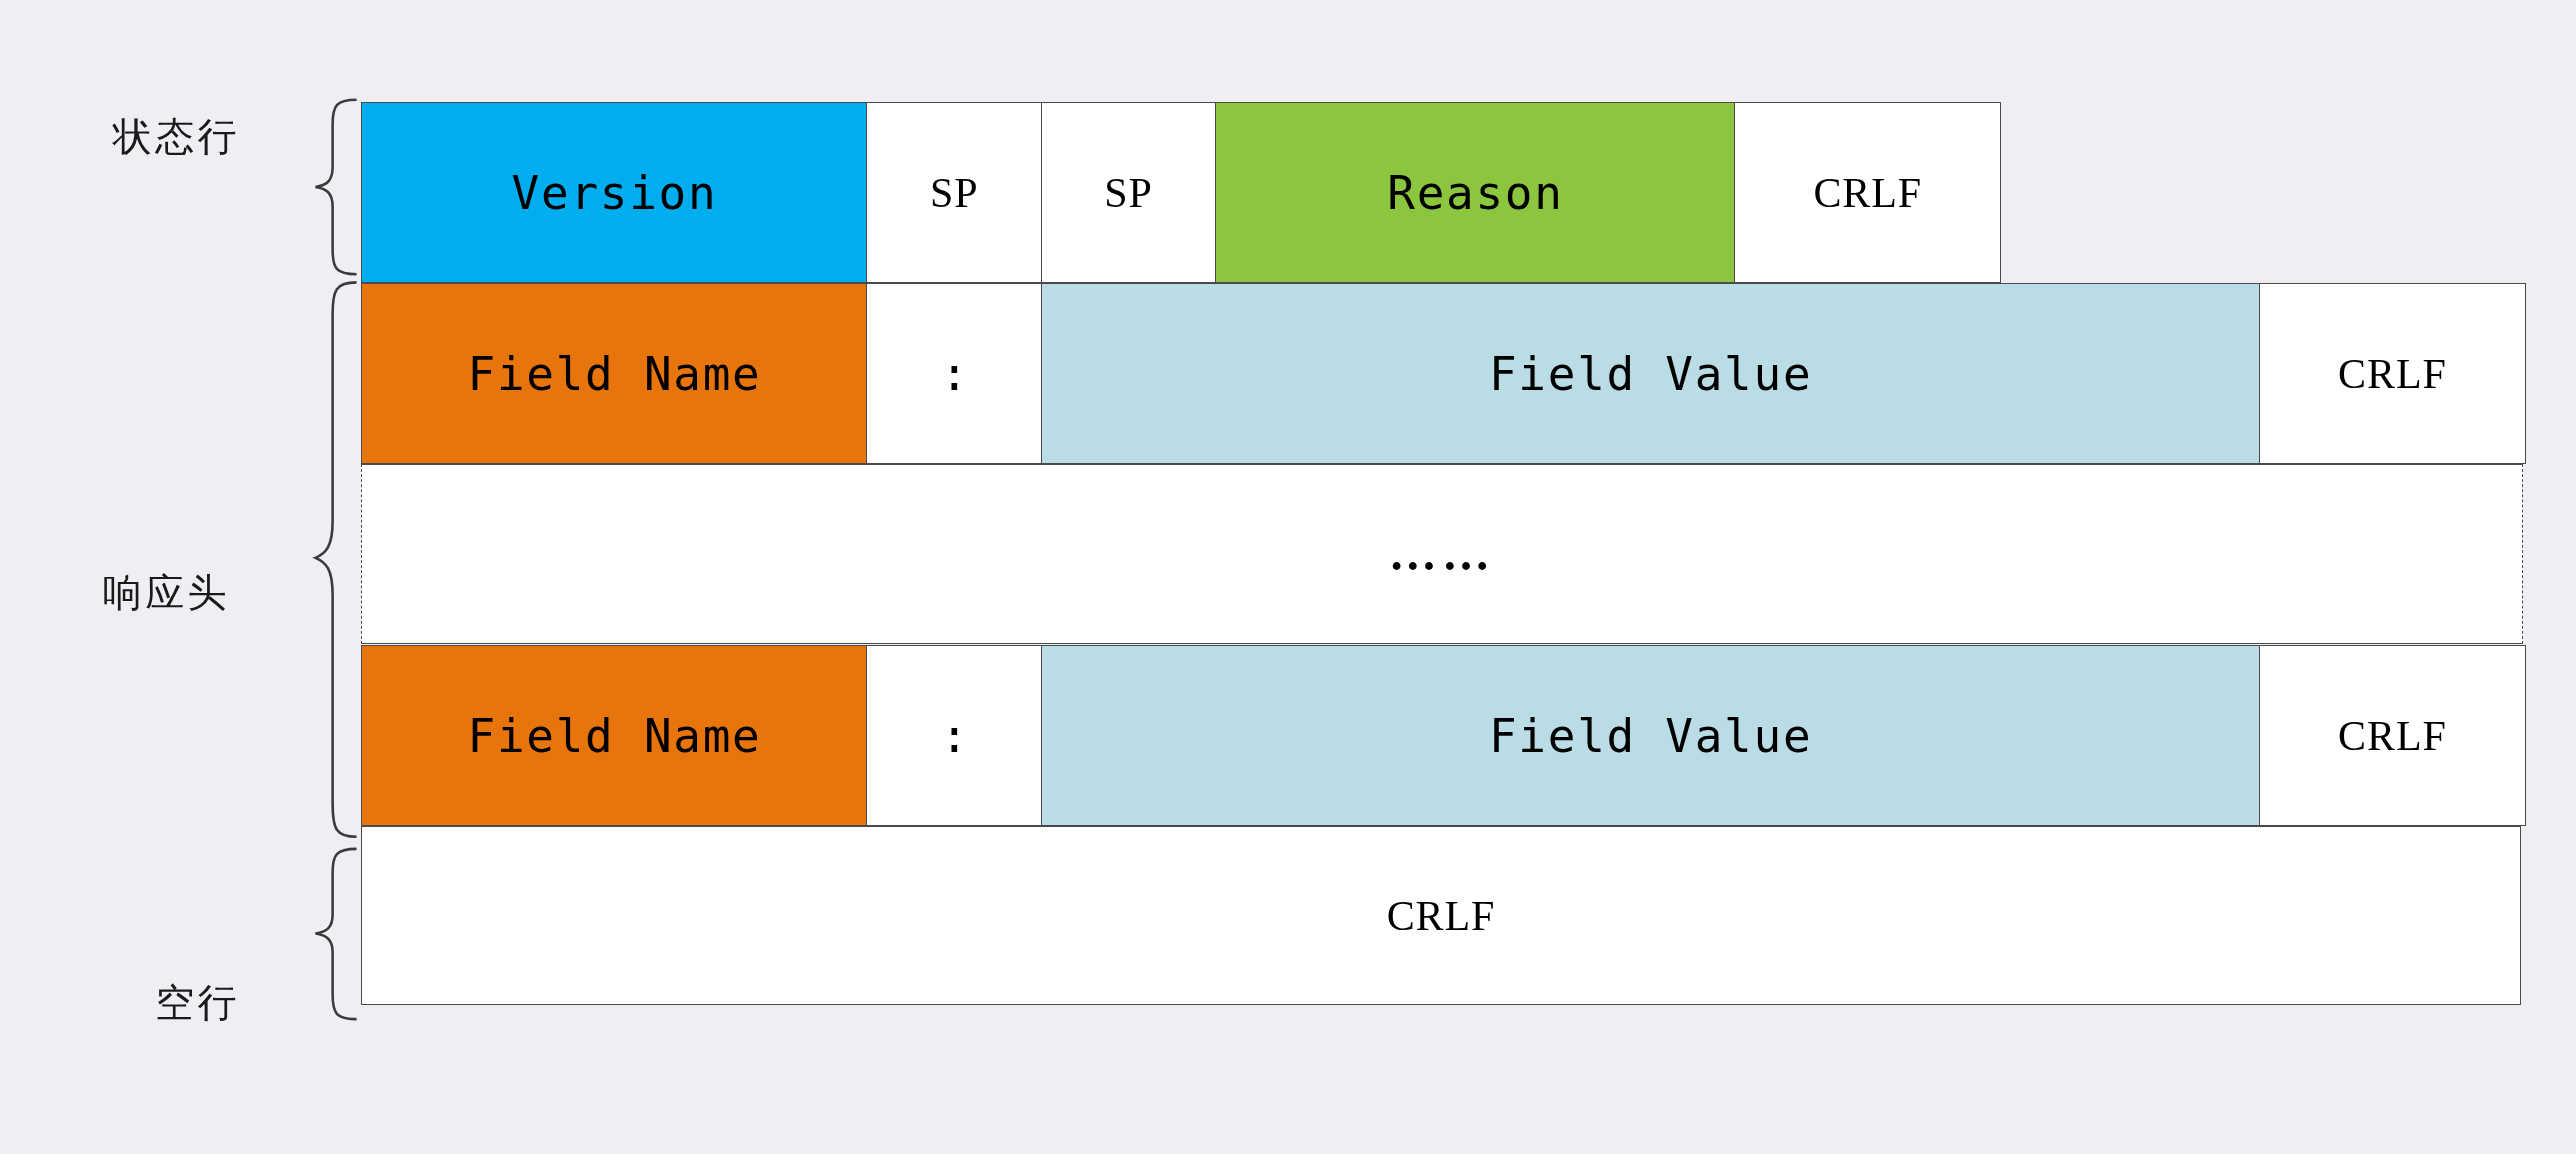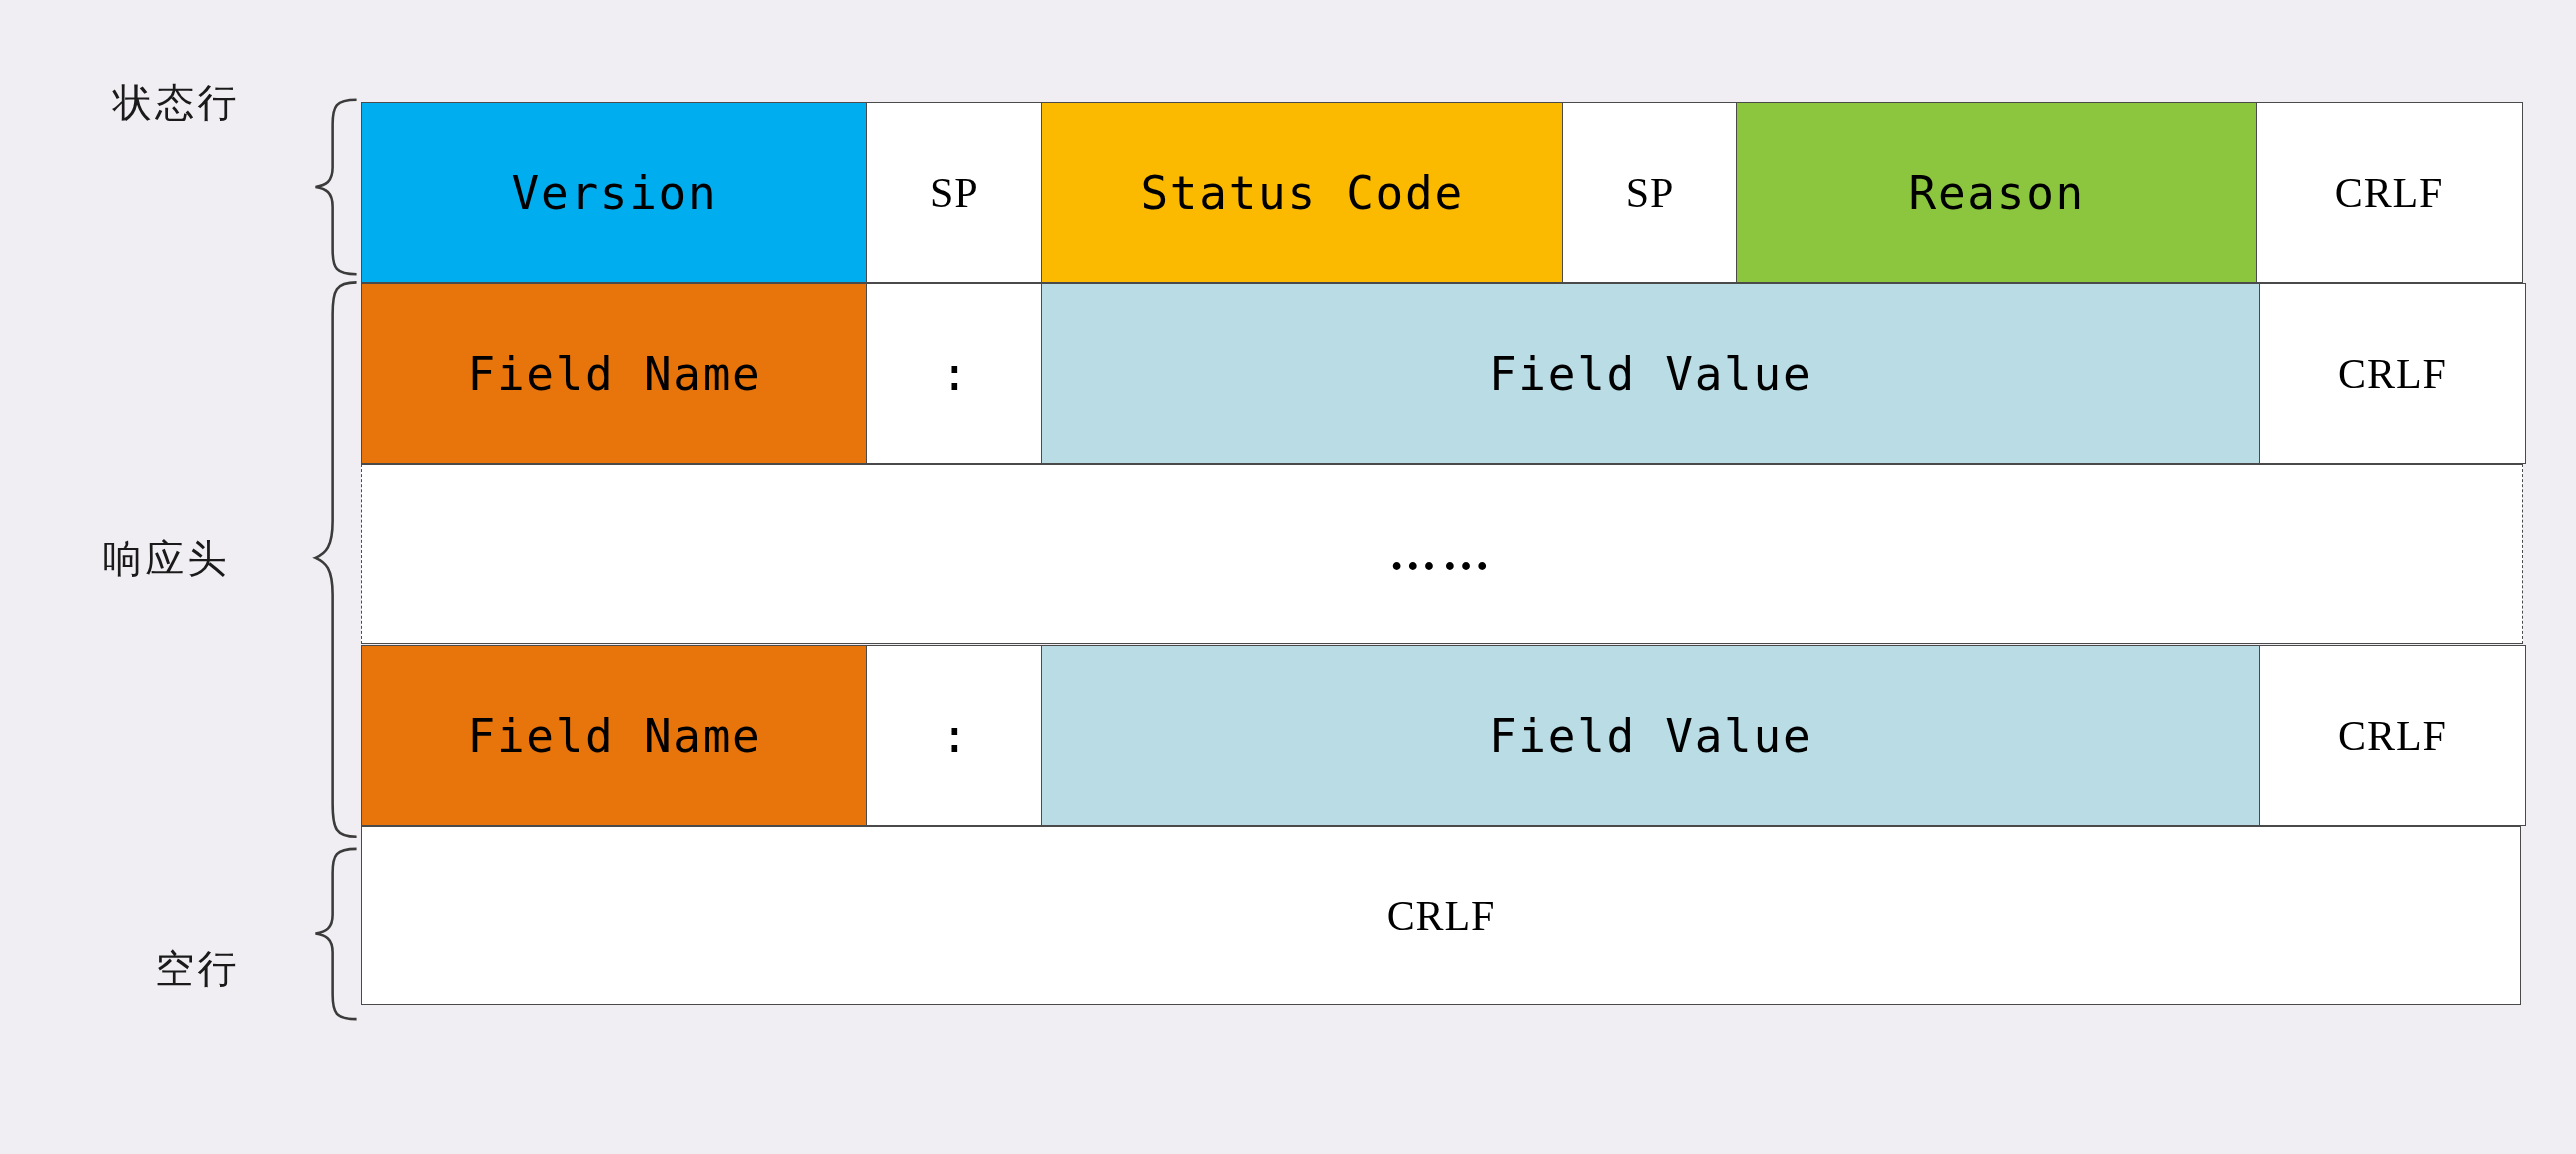--- a/index.html
+++ b/index.html
@@ -22,20 +22,21 @@
 
   
   .side-label {
     position: absolute;
     font-family: Liberation Mono, monospace;
     font-size: 39px;
     color: #1a1a1a;
     letter-spacing: 3.4px;
     white-space: nowrap;
     text-align: right;
+    margin-top: 34px;
   }
 
   
   .brace {
     position: absolute;
   }
   .brace svg { display: block; }
   .brace path {
     fill: none;
     stroke: #3b3b3b;
@@ -156,23 +157,20 @@
 
   <div id="table">
 
     <div class="row" style="top:0px; height:181px;">
       <div class="cell mono" style="width:507px; background:#00aeef;">
         <span class="txt">Version</span>
       </div>
       <div class="cell serif" style="width:176px; background:#ffffff;">
         <span class="txt">SP</span>
       </div>
-      <div class="cell mono" style="width:523px; background:#fbba00;">
-        <span class="txt">Status Code</span>
-      </div>
       <div class="cell serif" style="width:176px; background:#ffffff;">
         <span class="txt">SP</span>
       </div>
       <div class="cell mono" style="width:521px; background:#8cc63f;align-items:center;">
         <span class="txt">Reason</span>
       </div>
       <div class="cell serif" style="width:267px; background:#ffffff;">
         <span class="txt">CRLF</span>
       </div>
     </div>

